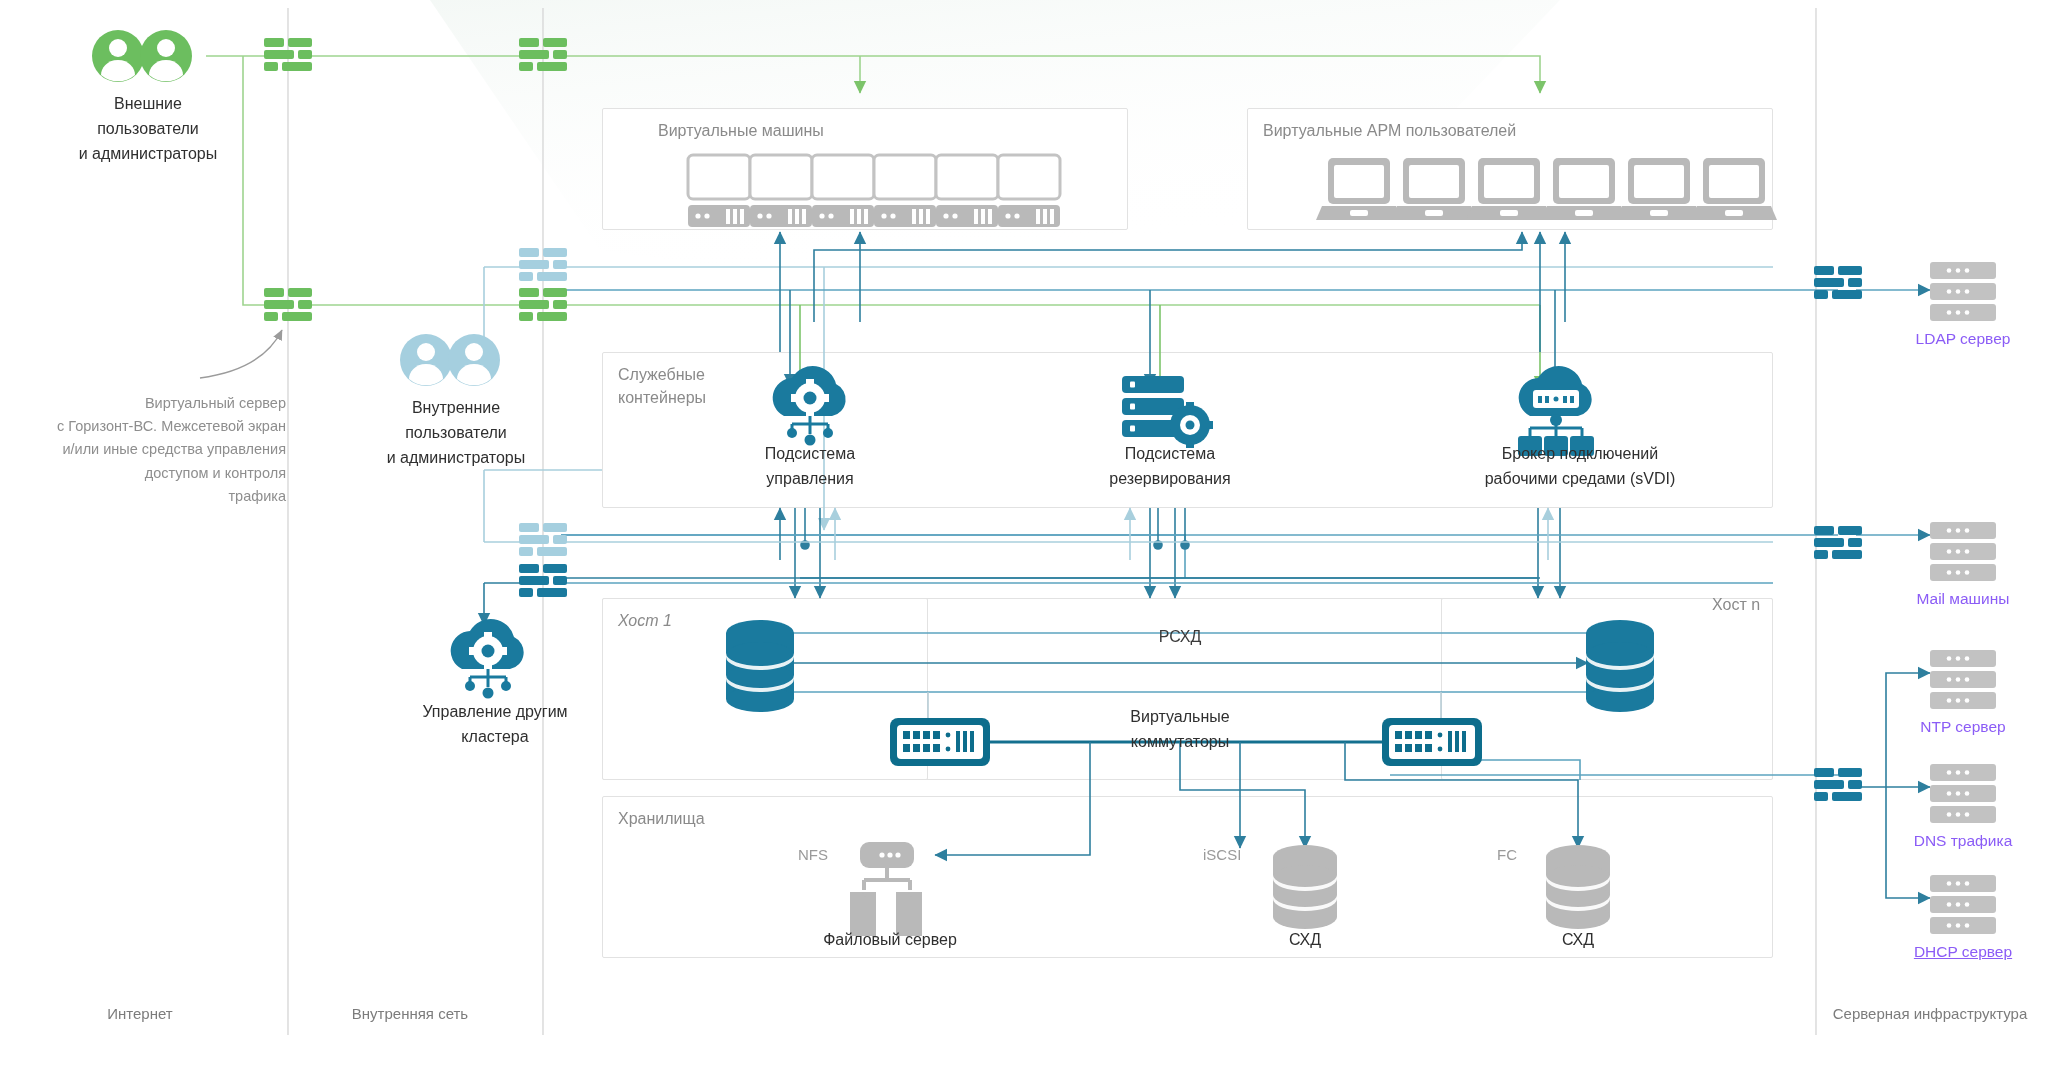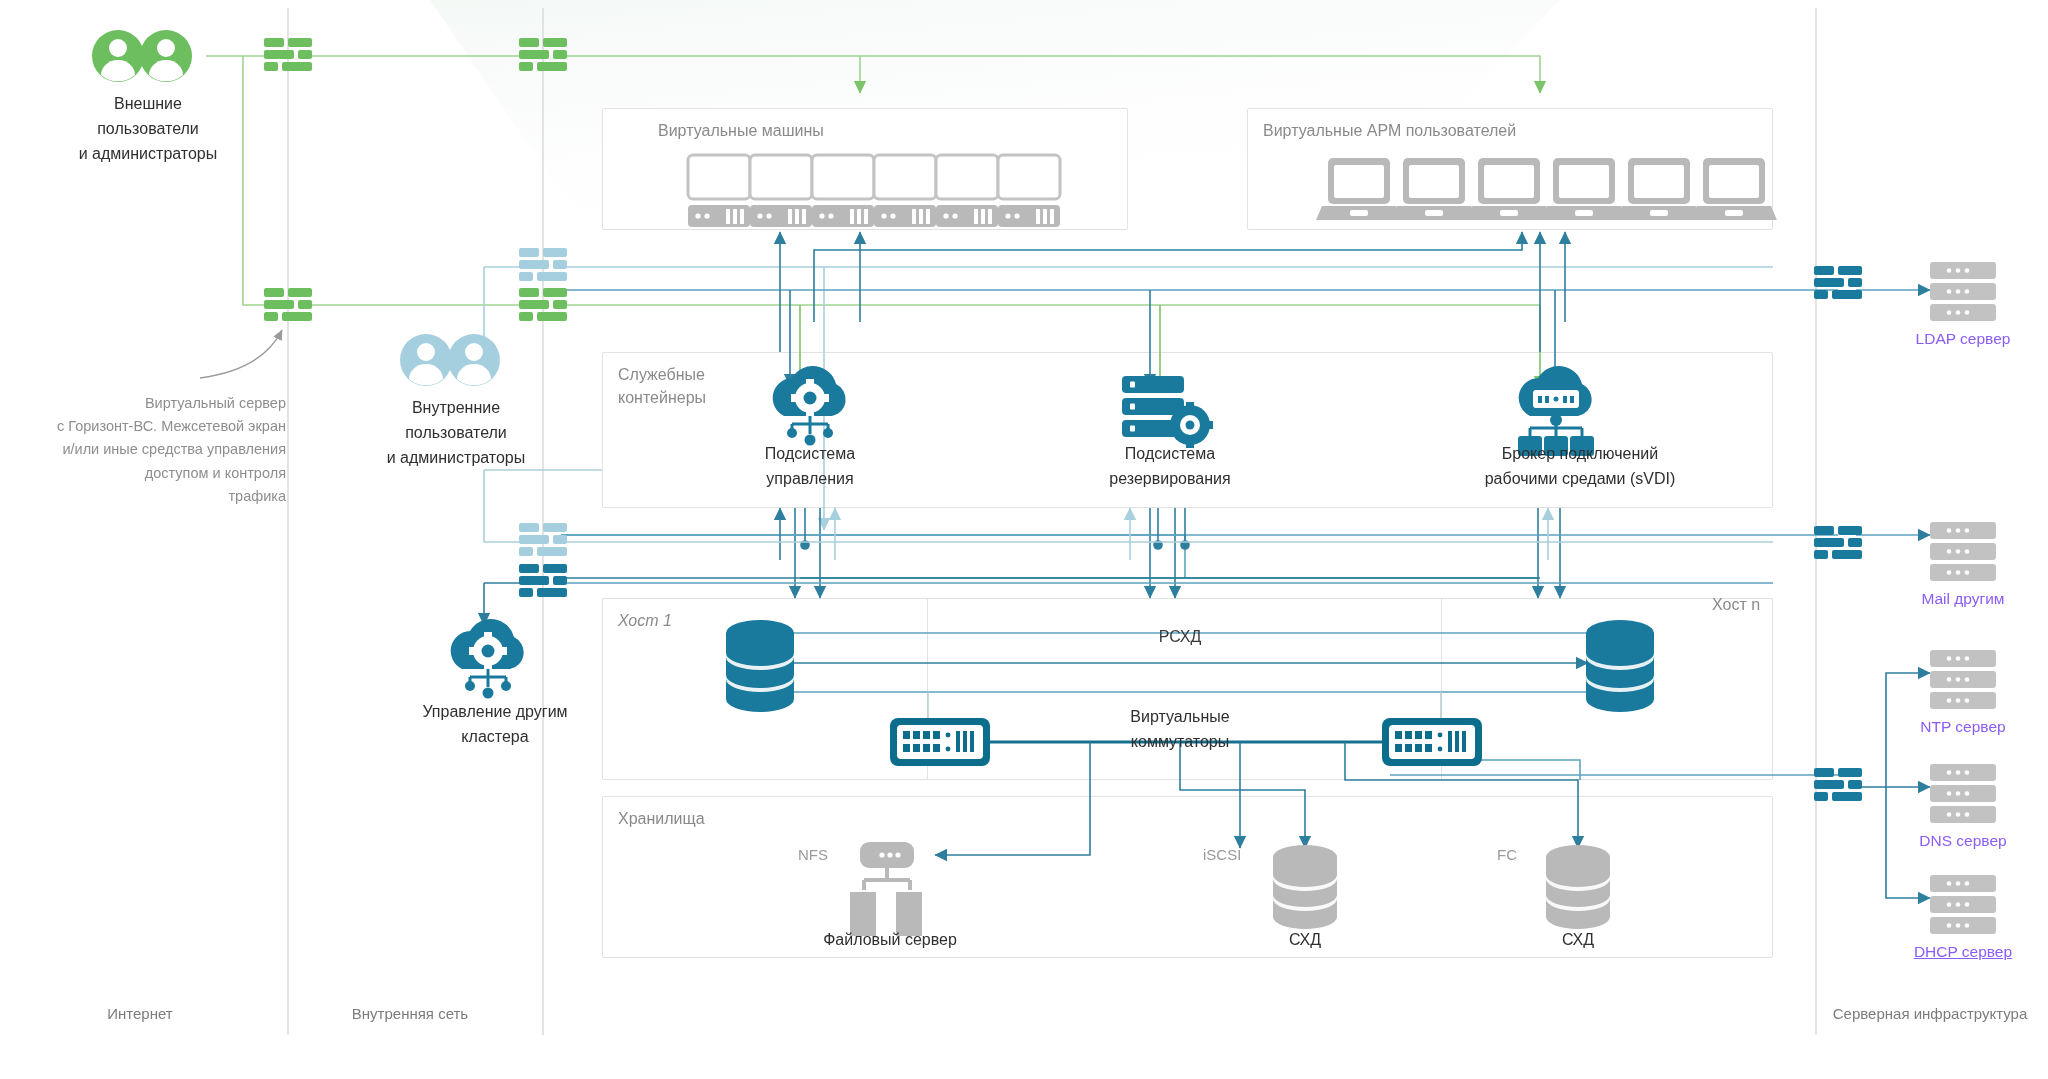--- a/index.html
+++ b/index.html
@@ -713,22 +713,22 @@
           <circle cx="28" cy="29.5" r="2.3"></circle>
           <circle cx="37" cy="29.5" r="2.3"></circle>
         <circle cx="19" cy="50.5" r="2.3"></circle>
           <circle cx="28" cy="50.5" r="2.3"></circle>
           <circle cx="37" cy="50.5" r="2.3"></circle>
       </g>
     </g>
   </svg>
 
   <div class="srv-lbl" style="left:1883px; top:330px;">LDAP сервер</div>
-  <div class="srv-lbl" style="left:1883px; top:590px;">Mail другим</div>
+  <div class="srv-lbl" style="left:1883px; top:590px;">Mail машины</div>
   <div class="srv-lbl" style="left:1883px; top:718px;">NTP сервер</div>
-  <div class="srv-lbl" style="left:1883px; top:832px;">DNS сервер</div>
+  <div class="srv-lbl" style="left:1883px; top:832px;">DNS трафика</div>
   <div class="srv-lbl" style="left:1883px; top:943px;text-decoration:underline;">DHCP сервер</div>
 
   <div class="zone-lbl" style="left:60px;   top:1005px; width:160px;">Интернет</div>
   <div class="zone-lbl" style="left:320px;  top:1005px; width:180px;">Внутренняя сеть</div>
   <div class="zone-lbl" style="left:1820px; top:1005px; width:220px;">Серверная инфраструктура</div>
 
 </div>
 
 </body></html>

